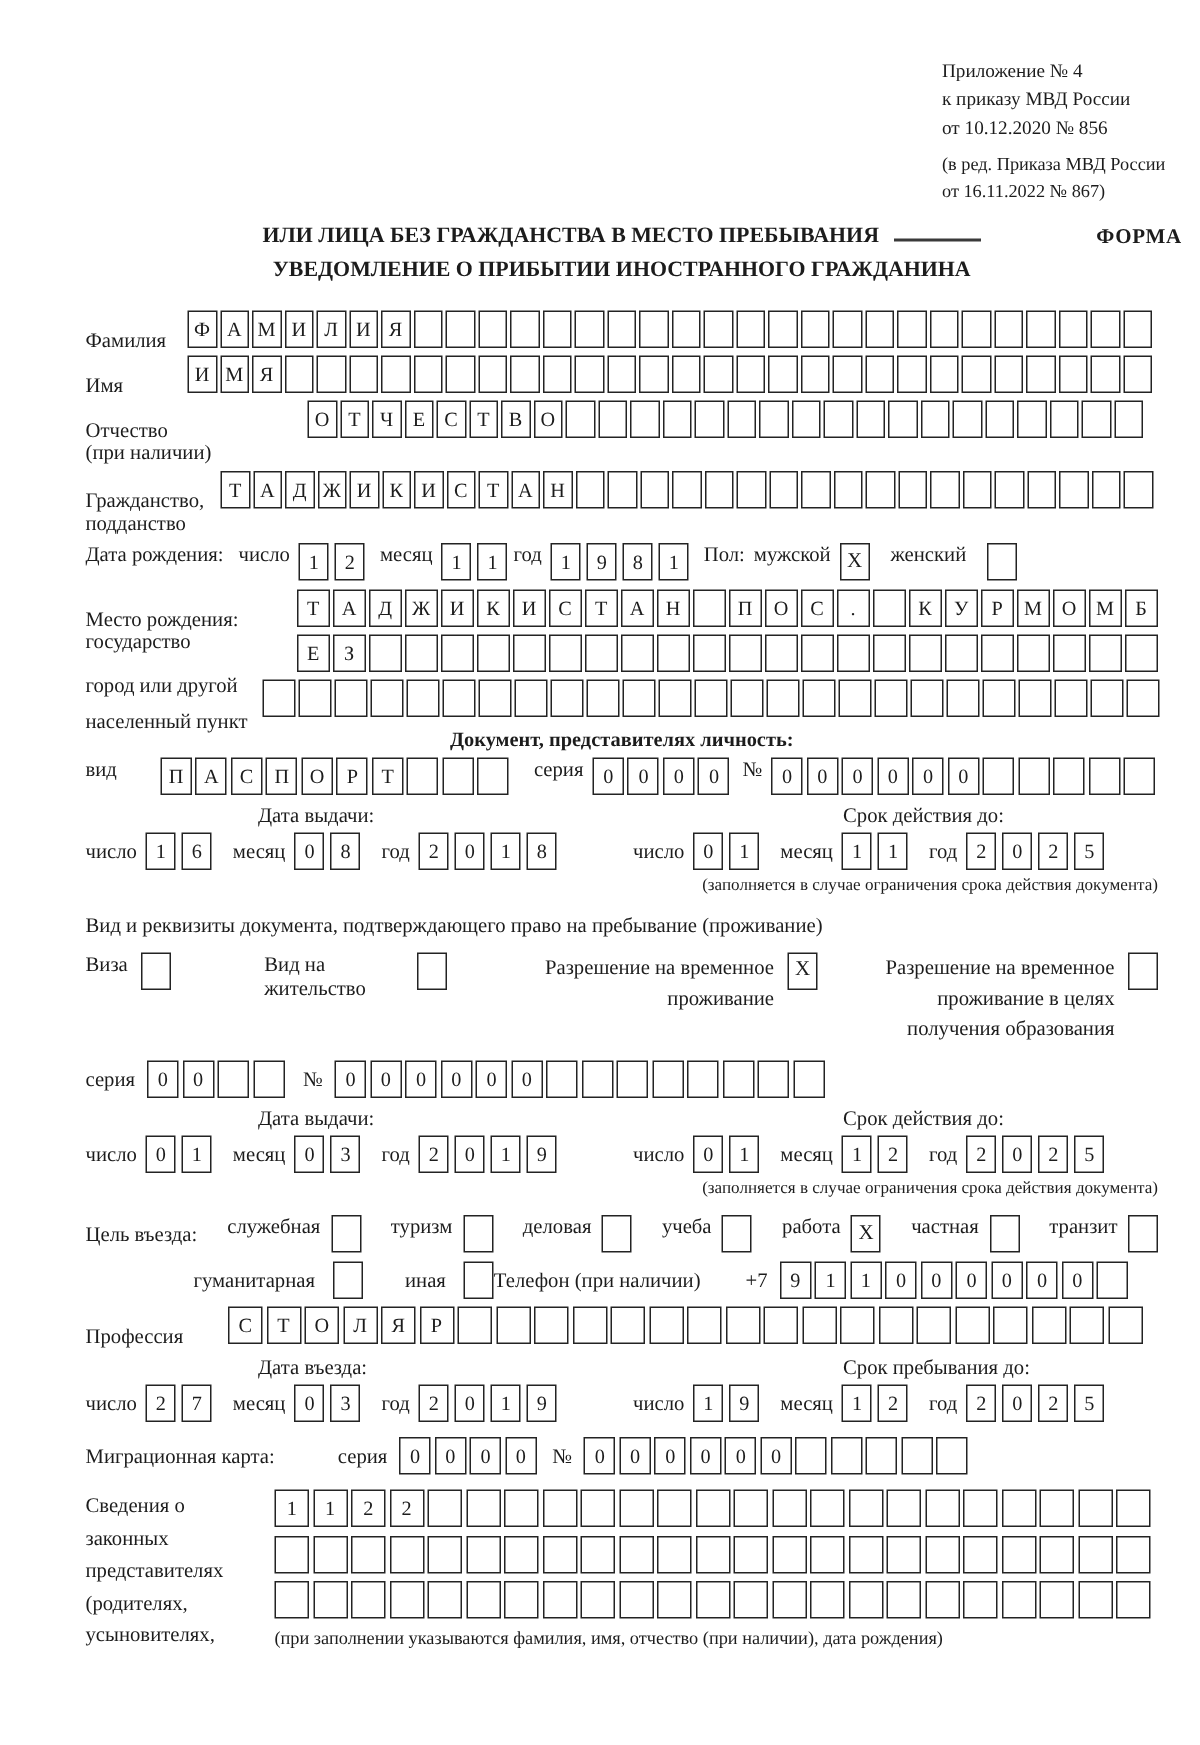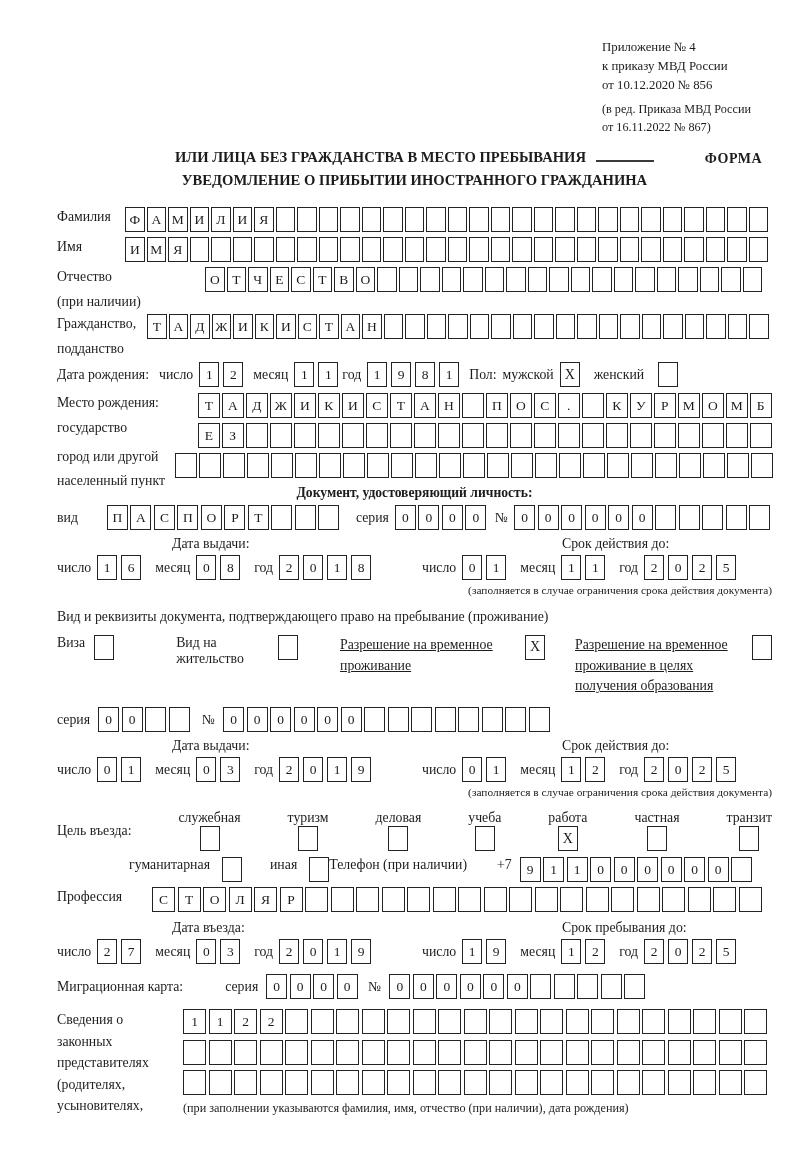--- a/index.html
+++ b/index.html
@@ -1,72 +1,72 @@
 <!DOCTYPE html>
 <html lang="ru"><head>
 <meta charset="utf-8">
 <style>
   html,body{margin:0;padding:0;background:#ffffff;}
   body{width:800px;height:1163px;overflow:hidden;color:#1c1c1c;
        font-family:"Liberation Serif","DejaVu Serif",serif;}
   .page{position:relative;width:800px;height:1163px;box-sizing:border-box;
         padding:38px 28px 0 57px;}
   
-  .topright{position:absolute;left:602px;top:38px;width:160px;font-size:12.8px;line-height:1.5;}
+  .topright{position:absolute;left:628px;top:38px;width:160px;font-size:12.8px;line-height:1.5;}
   .topright .rev{font-size:12.2px;margin-top:4px;}
   .formword{font-weight:bold;text-align:right;font-size:14px;margin-top:12px;letter-spacing:.5px;}
   
   .title{margin-top:108px;text-align:center;font-weight:bold;font-size:14.6px;line-height:1.55;}
   .title .uline{display:inline-block;width:58px;border-bottom:2.2px solid #3a3a3a;margin-left:10px;}
   .sect{margin-top:24px;font-weight:bold;font-size:13.4px;text-align:center;white-space:nowrap;letter-spacing:.2px;}
   
   .frow{position:relative;margin-top:3px;min-height:27px;}
   .frow .lbl,.inl{font-size:13.8px;}
-  .frow .lbl{position:absolute;left:0;top:2px;white-space:nowrap;}
+  .frow .lbl{position:absolute;left:0;top:12px;white-space:nowrap;}
   .frow .lbl2{position:absolute;left:0;top:27px;white-space:nowrap;font-size:13.8px;}
   .cells{display:flex;}
   .cell{box-sizing:border-box;flex:0 0 auto;width:19.5px;height:25px;margin-right:2px;
         border:1.6px solid #232323;display:inline-flex;align-items:center;justify-content:center;
         font-size:13.5px;background:#fff;}
   .p24 .cell{width:21.5px;margin-right:2.5px;}
   .p235 .cell{width:21px;margin-right:2.5px;}
   .p255 .cell{width:23px;margin-right:2.5px;}
   .ind68{margin-left:68px}.ind90{margin-left:90px}.ind148{margin-left:148px}
   .ind141{margin-left:141px}.ind118{margin-left:118px}.ind95{margin-left:95px}
   .chk{box-sizing:border-box;flex:0 0 auto;width:20px;height:25px;border:1.6px solid #232323;
        display:inline-flex;align-items:center;justify-content:center;font-size:14px;}
   
-  .mixrow{display:flex;align-items:center;margin-top:4px;font-size:13.8px;}
+  .mixrow{display:flex;align-items:flex-start;margin-top:4px;font-size:13.8px;}
   .mixrow .gap6{margin-left:6px}.mixrow .gap10{margin-left:10px}.mixrow .gap14{margin-left:14px}
   .dcells{display:flex;}
   .dcells .cell{width:20px;margin-right:4px;}
   
   .dochead{margin-top:5px;text-align:center;font-weight:bold;font-size:13.6px;}
   
   .dates{display:flex;margin-top:6px;}
   .dcol-l{width:345px;}
   .dcol-r{flex:1;padding-left:20px;}
   .dhead{font-size:13.8px;margin-bottom:3px;}
   .dcol-l .dhead{padding-left:115px;}
   .dcol-r .dhead{padding-left:140px;}
   .dline{display:flex;align-items:center;font-size:13.8px;}
   .dline .dl{margin:0 6px 0 0;}
   .dline .dl+ .dcells{margin-right:10px;}
   .dnote{font-size:11.4px;text-align:right;margin-top:4px;}
   .intro{font-size:13.8px;margin-top:10px;line-height:1.65;}
   
   .opts{display:flex;margin-top:6px;align-items:flex-start;}
   .opt{display:flex;align-items:flex-start;column-gap:9px;font-size:13.8px;}
-  .opt .ctr{text-align:left;line-height:1.5;text-decoration:underline;}
+  .opt .ctr{text-align:right;line-height:1.5;}
   .o1{margin-left:0}.o2{margin-left:62px}.o3{margin-left:42px}.o4{margin-left:30px}
   .w170{width:176px}.w160{width:168px}
   
   .purp{display:flex;align-items:center;justify-content:space-between;margin-top:12px;font-size:13.8px;}
-  .pg{display:flex;align-items:center;column-gap:7px;flex-direction:column;}
-  .purp2{display:flex;align-items:flex-start;margin-top:6px;font-size:13.8px;}
+  .pg{display:flex;column-gap:7px;}
+  .purp2{display:flex;align-items:center;margin-top:6px;font-size:13.8px;}
   
   .reps{display:flex;margin-top:10px;}
   .replbl{width:126px;font-size:13.8px;line-height:1.56;flex:0 0 auto;}
   .repcells .cells{margin-bottom:5.5px;}
   .repnote{font-size:12.2px;margin-top:2px;}
   .serrow{display:flex;align-items:center;margin-top:10px;font-size:13.8px;}
 </style>
 </head>
 <body>
 
@@ -339,21 +339,21 @@
         <span class="cell"></span>
         <span class="cell"></span>
         <span class="cell"></span>
         <span class="cell"></span>
         <span class="cell"></span>
         <span class="cell"></span>
         <span class="cell"></span>
       </span>
   </div>
 
-  <div class="dochead">Документ, удостоверяющий личность:</div>
+  <div class="dochead">Документ, представителях личность:</div>
   <div class="mixrow">
     <span>вид</span>
     <span class="cells p235" style="margin-left:29px">
         <span class="cell">П</span>
         <span class="cell">А</span>
         <span class="cell">С</span>
         <span class="cell">П</span>
         <span class="cell">О</span>
         <span class="cell">Р</span>
         <span class="cell">Т</span>

